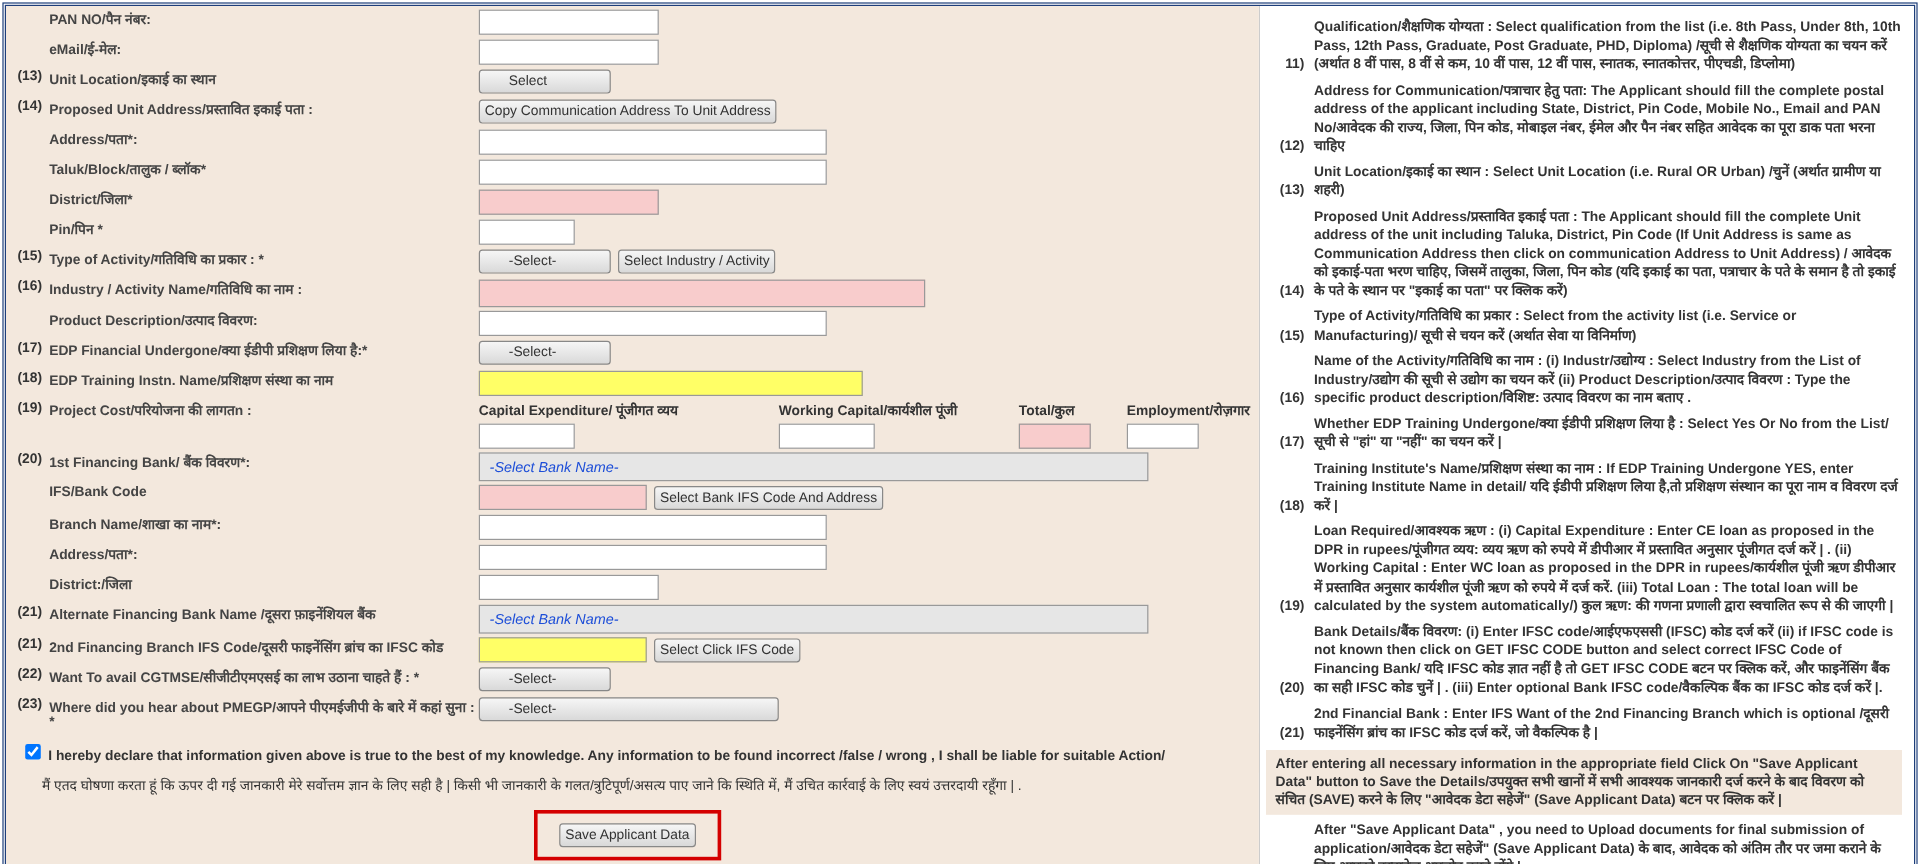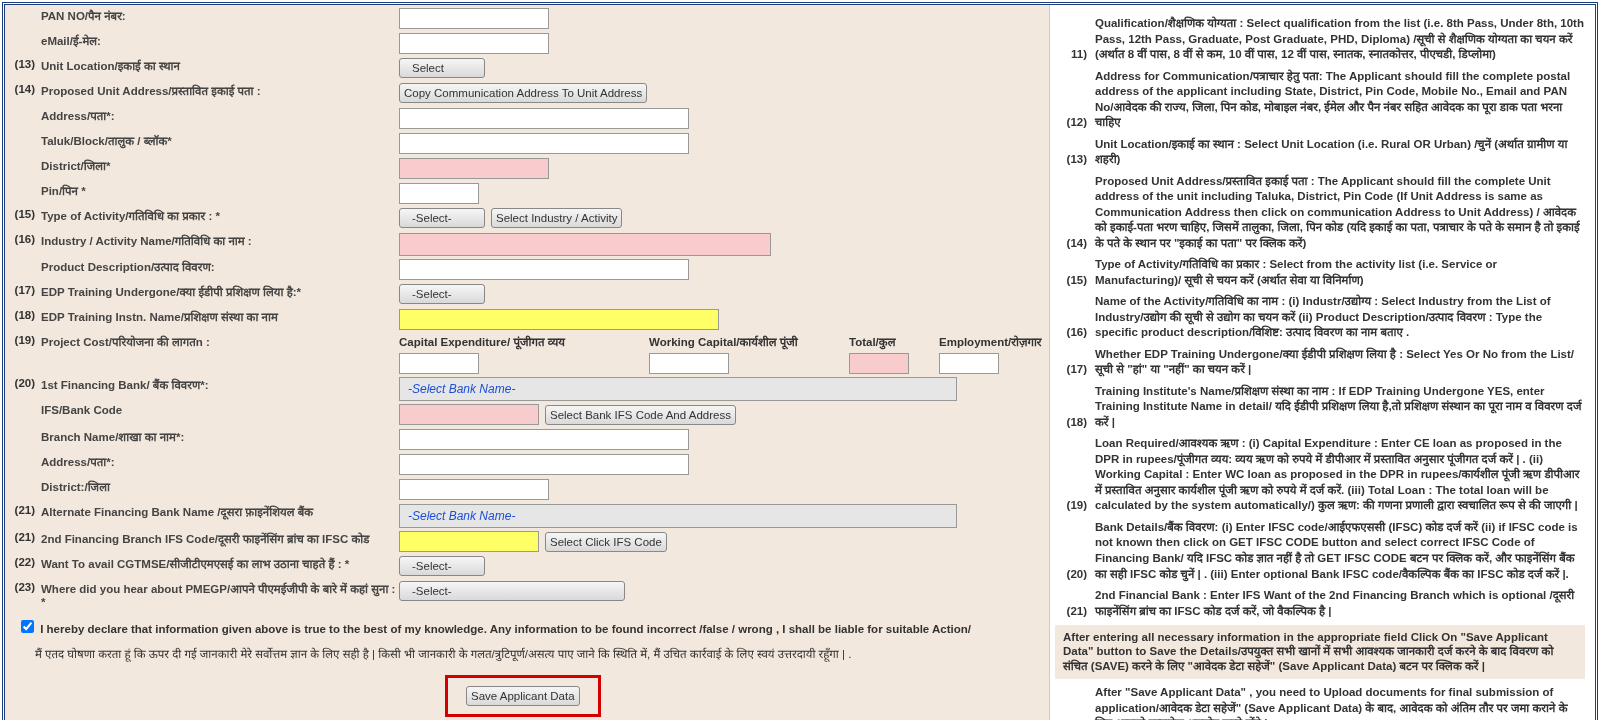--- a/index.html
+++ b/index.html
@@ -24,21 +24,21 @@
   .yellow { background:#ffff66 !important; }
   .btn {
     background:linear-gradient(#f6f6f6,#d9d9d9);
     border:1px solid #888; border-radius:3px;
     padding:3px 4px; font-size:11.5px; color:#333; cursor:pointer;
     font-family:inherit;
   }
   .select-like {
     background:linear-gradient(#f6f6f6,#d9d9d9);
     border:1px solid #888; border-radius:3px;
-    padding:3px 12px; min-width:60px; display:inline-block; color:#333;
+    padding:3px 24px; min-width:60px; display:inline-block; color:#333;
   }
   .wide-sel {
     background:#e6e6e6; border:1px solid #999; padding:4px 8px; width:540px;
     font-style:italic; color:#1d4ed8; font-size:12px;
   }
   .industry-pink { background:#f8cccc; border:1px solid #999; width:370px; height:21px; }
   .declaration { background:#f3e8dd; padding:6px 12px 8px 12px; font-weight:bold; color:#333; }
   .declaration-hindi { font-weight:normal; padding:2px 30px 8px 30px; }
   .save-area { display:flex; justify-content:flex-start; padding:6px 0 10px 0; }
   .save-box { border:3px solid #d40000; padding:8px 18px; margin-left:440px; }
@@ -137,21 +137,21 @@
     <div class="row sub">
         <div class="num"></div>
       <div class="lbl">Product Description/उत्पाद विवरण:</div>
       <div class="ctrls">
           <input class="text w300" style="">
         </div>
     </div>
 
     <div class="row">
         <div class="num">(17)</div>
-      <div class="lbl">EDP Training Undergone/क्या ईडीपी प्रशिक्षण लिया है:*</div>
+      <div class="lbl">EDP Financial Undergone/क्या ईडीपी प्रशिक्षण लिया है:*</div>
       <div class="ctrls">
           <span class="select-like">-Select-</span>
         </div>
     </div>
 
     <div class="row">
         <div class="num">(18)</div>
       <div class="lbl">EDP Training Instn. Name/प्रशिक्षण संस्था का नाम</div>
       <div class="ctrls">
           <input class="text yellow" style="width: 320px;">

